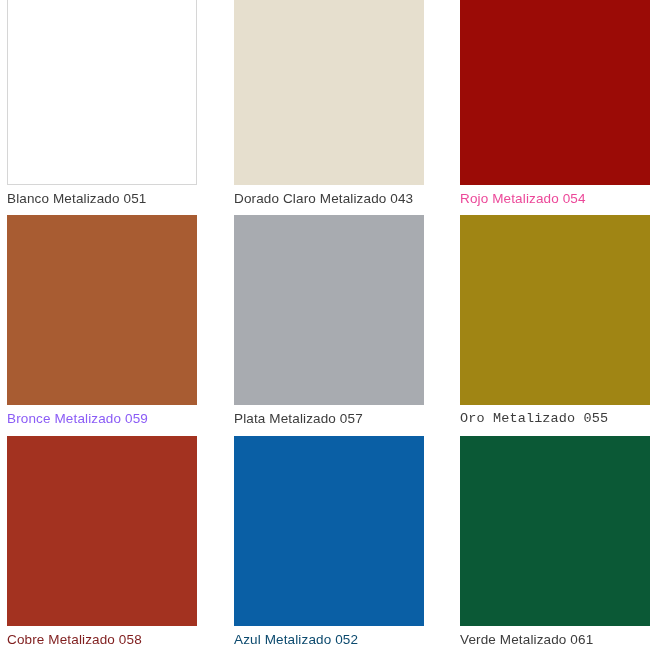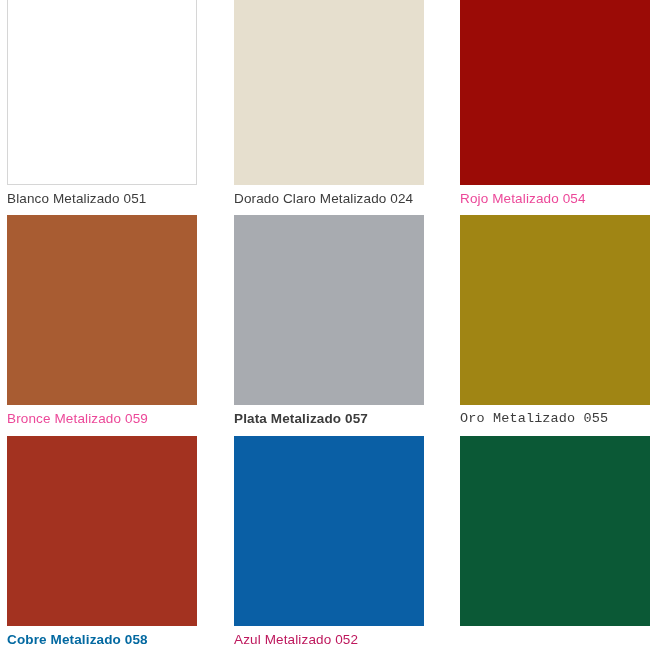--- a/index.html
+++ b/index.html
@@ -71,50 +71,51 @@
 
 <div id="swatch-grid">
 
   <div class="swatch-row swatch-row-1">
     <div class="swatch-cell swatch-cell-col-1">
       <span class="swatch-chip has-border" style="background-color: rgb(255, 255, 255); border-color: rgb(214, 214, 214);"></span>
       <span class="swatch-label" style="color: rgb(60, 60, 60);">Blanco Metalizado 051</span>
     </div>
     <div class="swatch-cell swatch-cell-col-2">
       <span class="swatch-chip" style="background-color: rgb(230, 223, 206);"></span>
-      <span class="swatch-label" style="color: rgb(60, 60, 60);">Dorado Claro Metalizado 024</span>
+      <span class="swatch-label" style="color: rgb(60, 60, 60);">Dorado Claro Metalizado 043</span>
     </div>
     <div class="swatch-cell swatch-cell-col-3">
       <span class="swatch-chip" style="background-color: rgb(155, 11, 6);"></span>
       <span class="swatch-label" style="color: #ec4899;">Rojo Metalizado 054</span>
     </div>
   </div>
 
   <div class="swatch-row swatch-row-2">
     <div class="swatch-cell swatch-cell-col-1">
       <span class="swatch-chip" style="background-color: rgb(168, 92, 50);"></span>
-      <span class="swatch-label" style="color: #ec4899;">Bronce Metalizado 059</span>
+      <span class="swatch-label" style="color: #8b5cf6;">Bronce Metalizado 059</span>
     </div>
     <div class="swatch-cell swatch-cell-col-2">
       <span class="swatch-chip" style="background-color: rgb(168, 171, 176);"></span>
-      <span class="swatch-label" style="color: rgb(60, 60, 60); font-weight: bold;">Plata Metalizado 057</span>
+      <span class="swatch-label" style="color: rgb(60, 60, 60);">Plata Metalizado 057</span>
     </div>
     <div class="swatch-cell swatch-cell-col-3">
       <span class="swatch-chip" style="background-color: rgb(160, 133, 20);"></span>
       <span class="swatch-label" style="color: rgb(60, 60, 60); font-family: Liberation Mono, monospace;">Oro Metalizado 055</span>
     </div>
   </div>
 
   <div class="swatch-row swatch-row-3">
     <div class="swatch-cell swatch-cell-col-1">
       <span class="swatch-chip" style="background-color: rgb(163, 50, 32);"></span>
-      <span class="swatch-label" style="color: #0369a1; font-weight: bold;">Cobre Metalizado 058</span>
+      <span class="swatch-label" style="color: #7f1d1d;">Cobre Metalizado 058</span>
     </div>
     <div class="swatch-cell swatch-cell-col-2">
       <span class="swatch-chip" style="background-color: rgb(10, 95, 165);"></span>
-      <span class="swatch-label" style="color: #be185d;">Azul Metalizado 052</span>
+      <span class="swatch-label" style="color: #0c4a6e;">Azul Metalizado 052</span>
     </div>
     <div class="swatch-cell swatch-cell-col-3">
       <span class="swatch-chip" style="background-color: rgb(11, 89, 54);"></span>
+      <span class="swatch-label" style="color: rgb(60, 60, 60);">Verde Metalizado 061</span>
     </div>
   </div>
 
 </div>
 
 </body></html>

